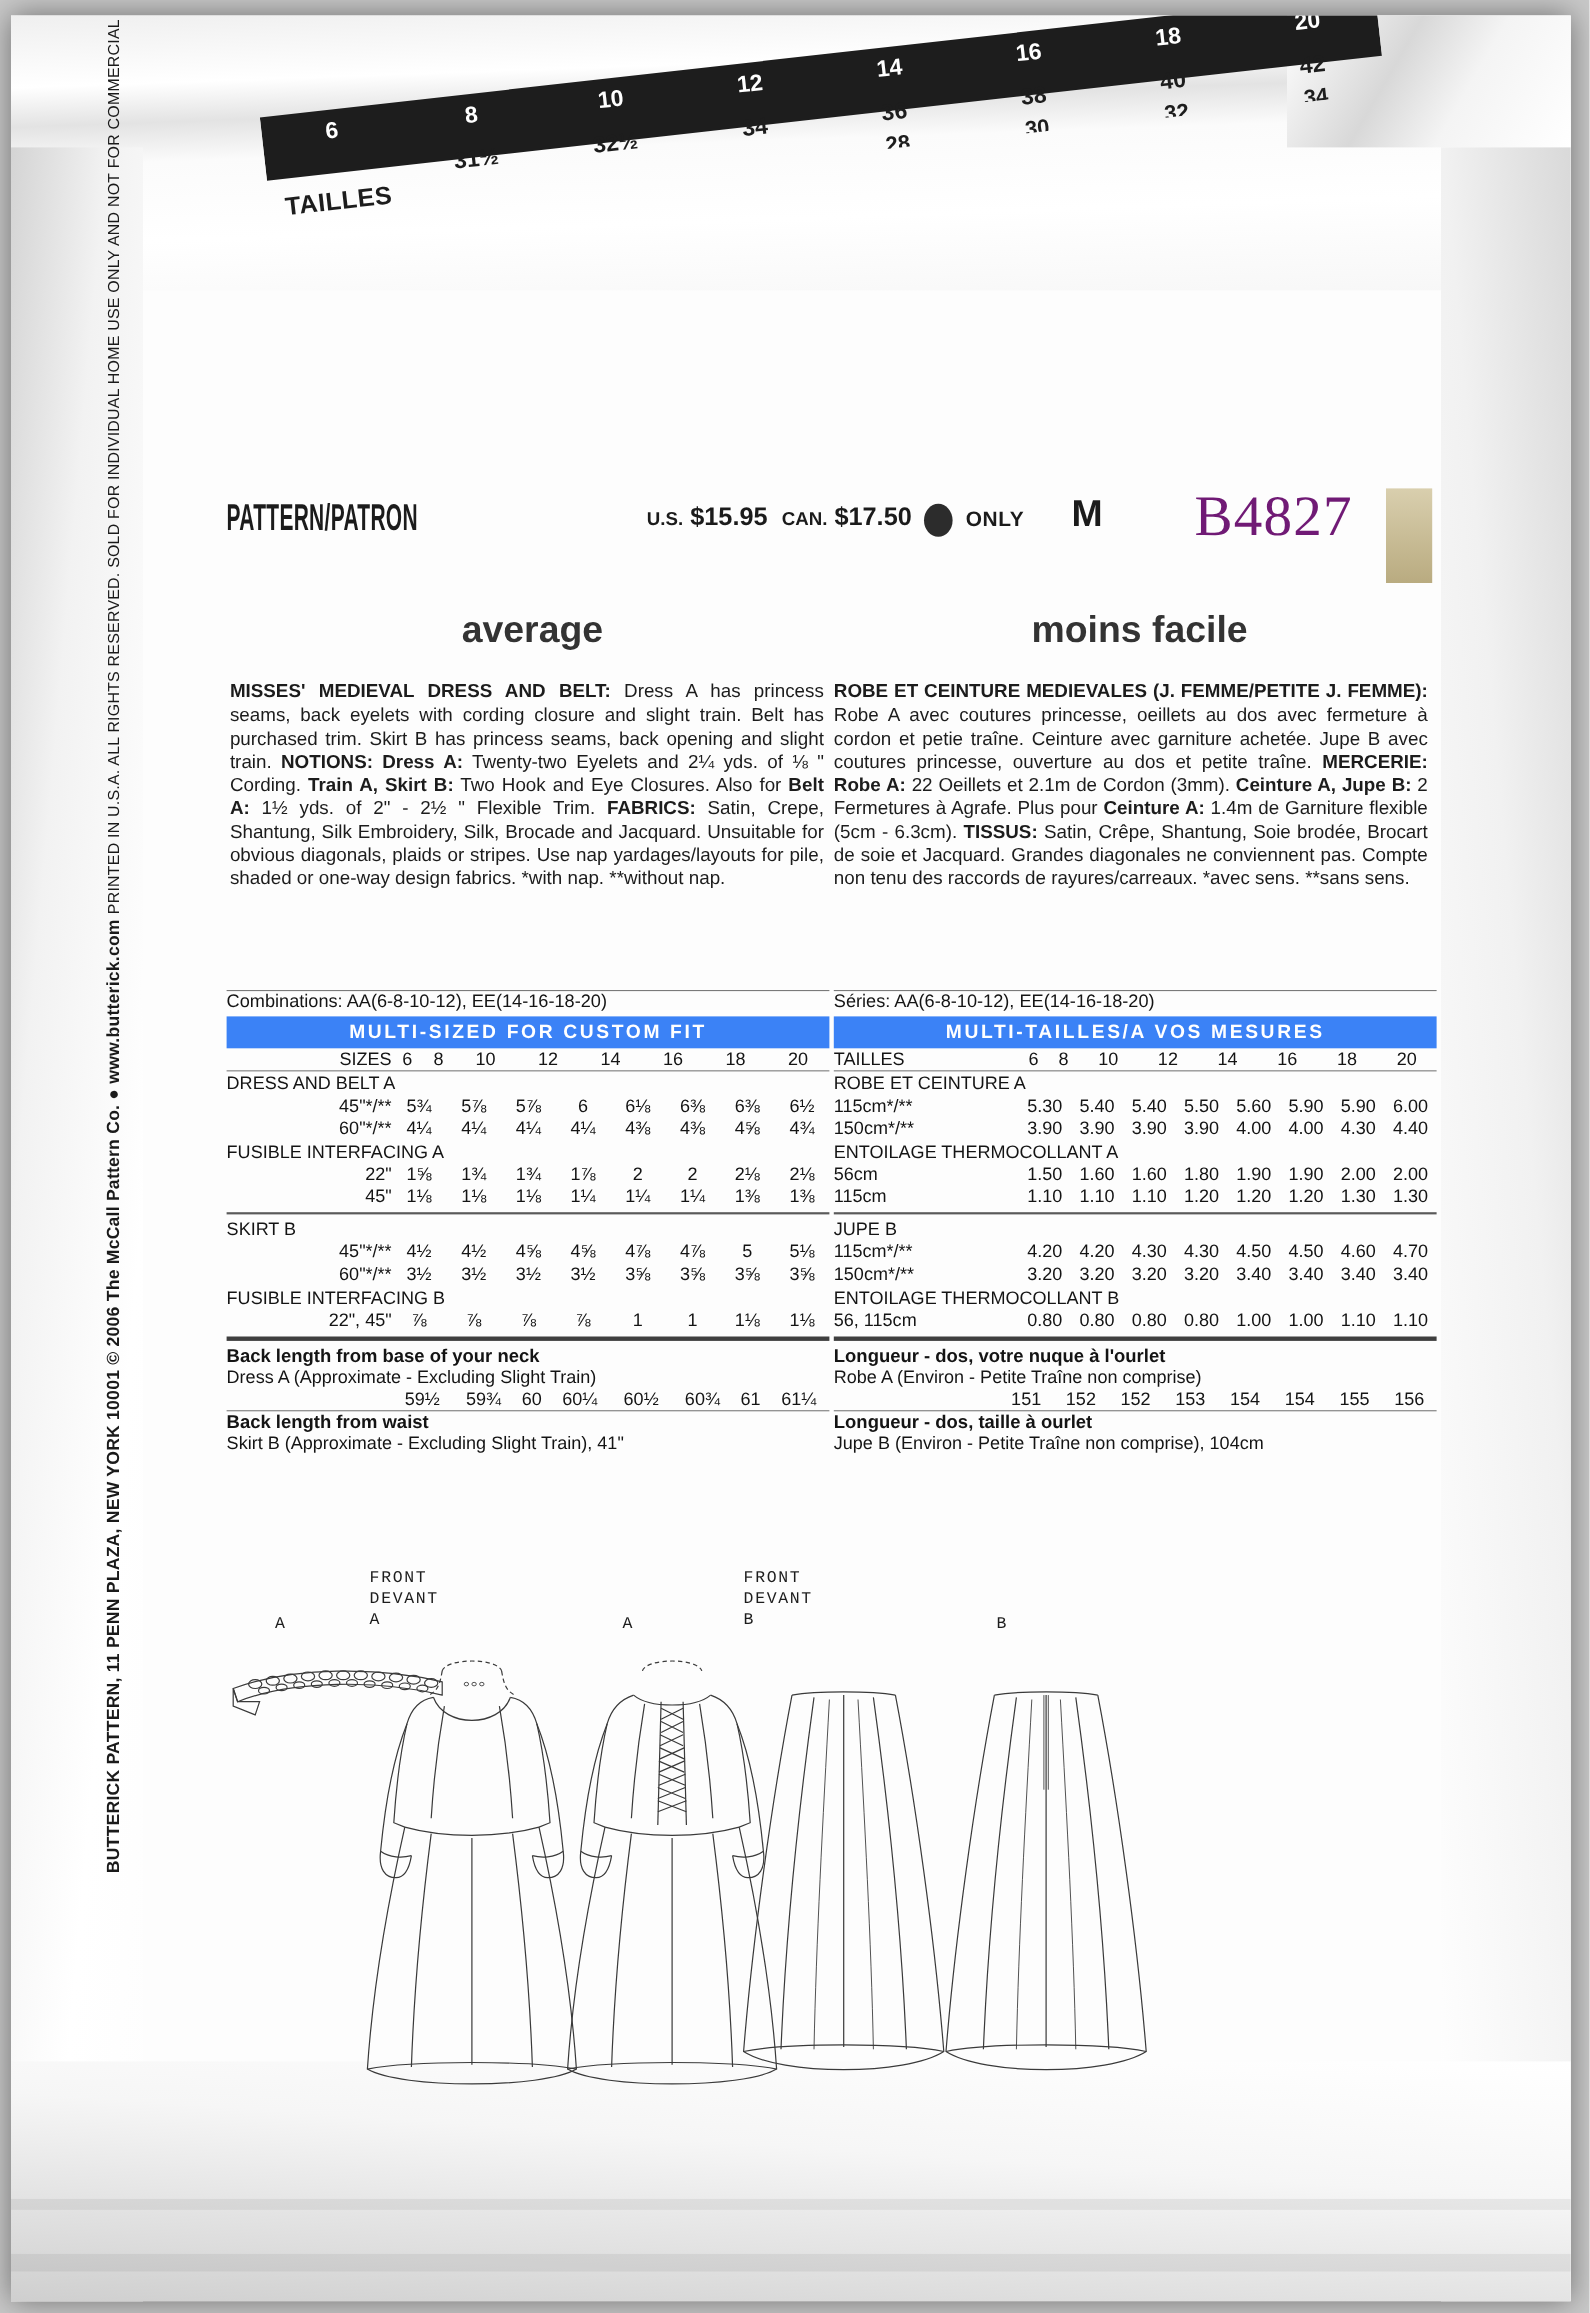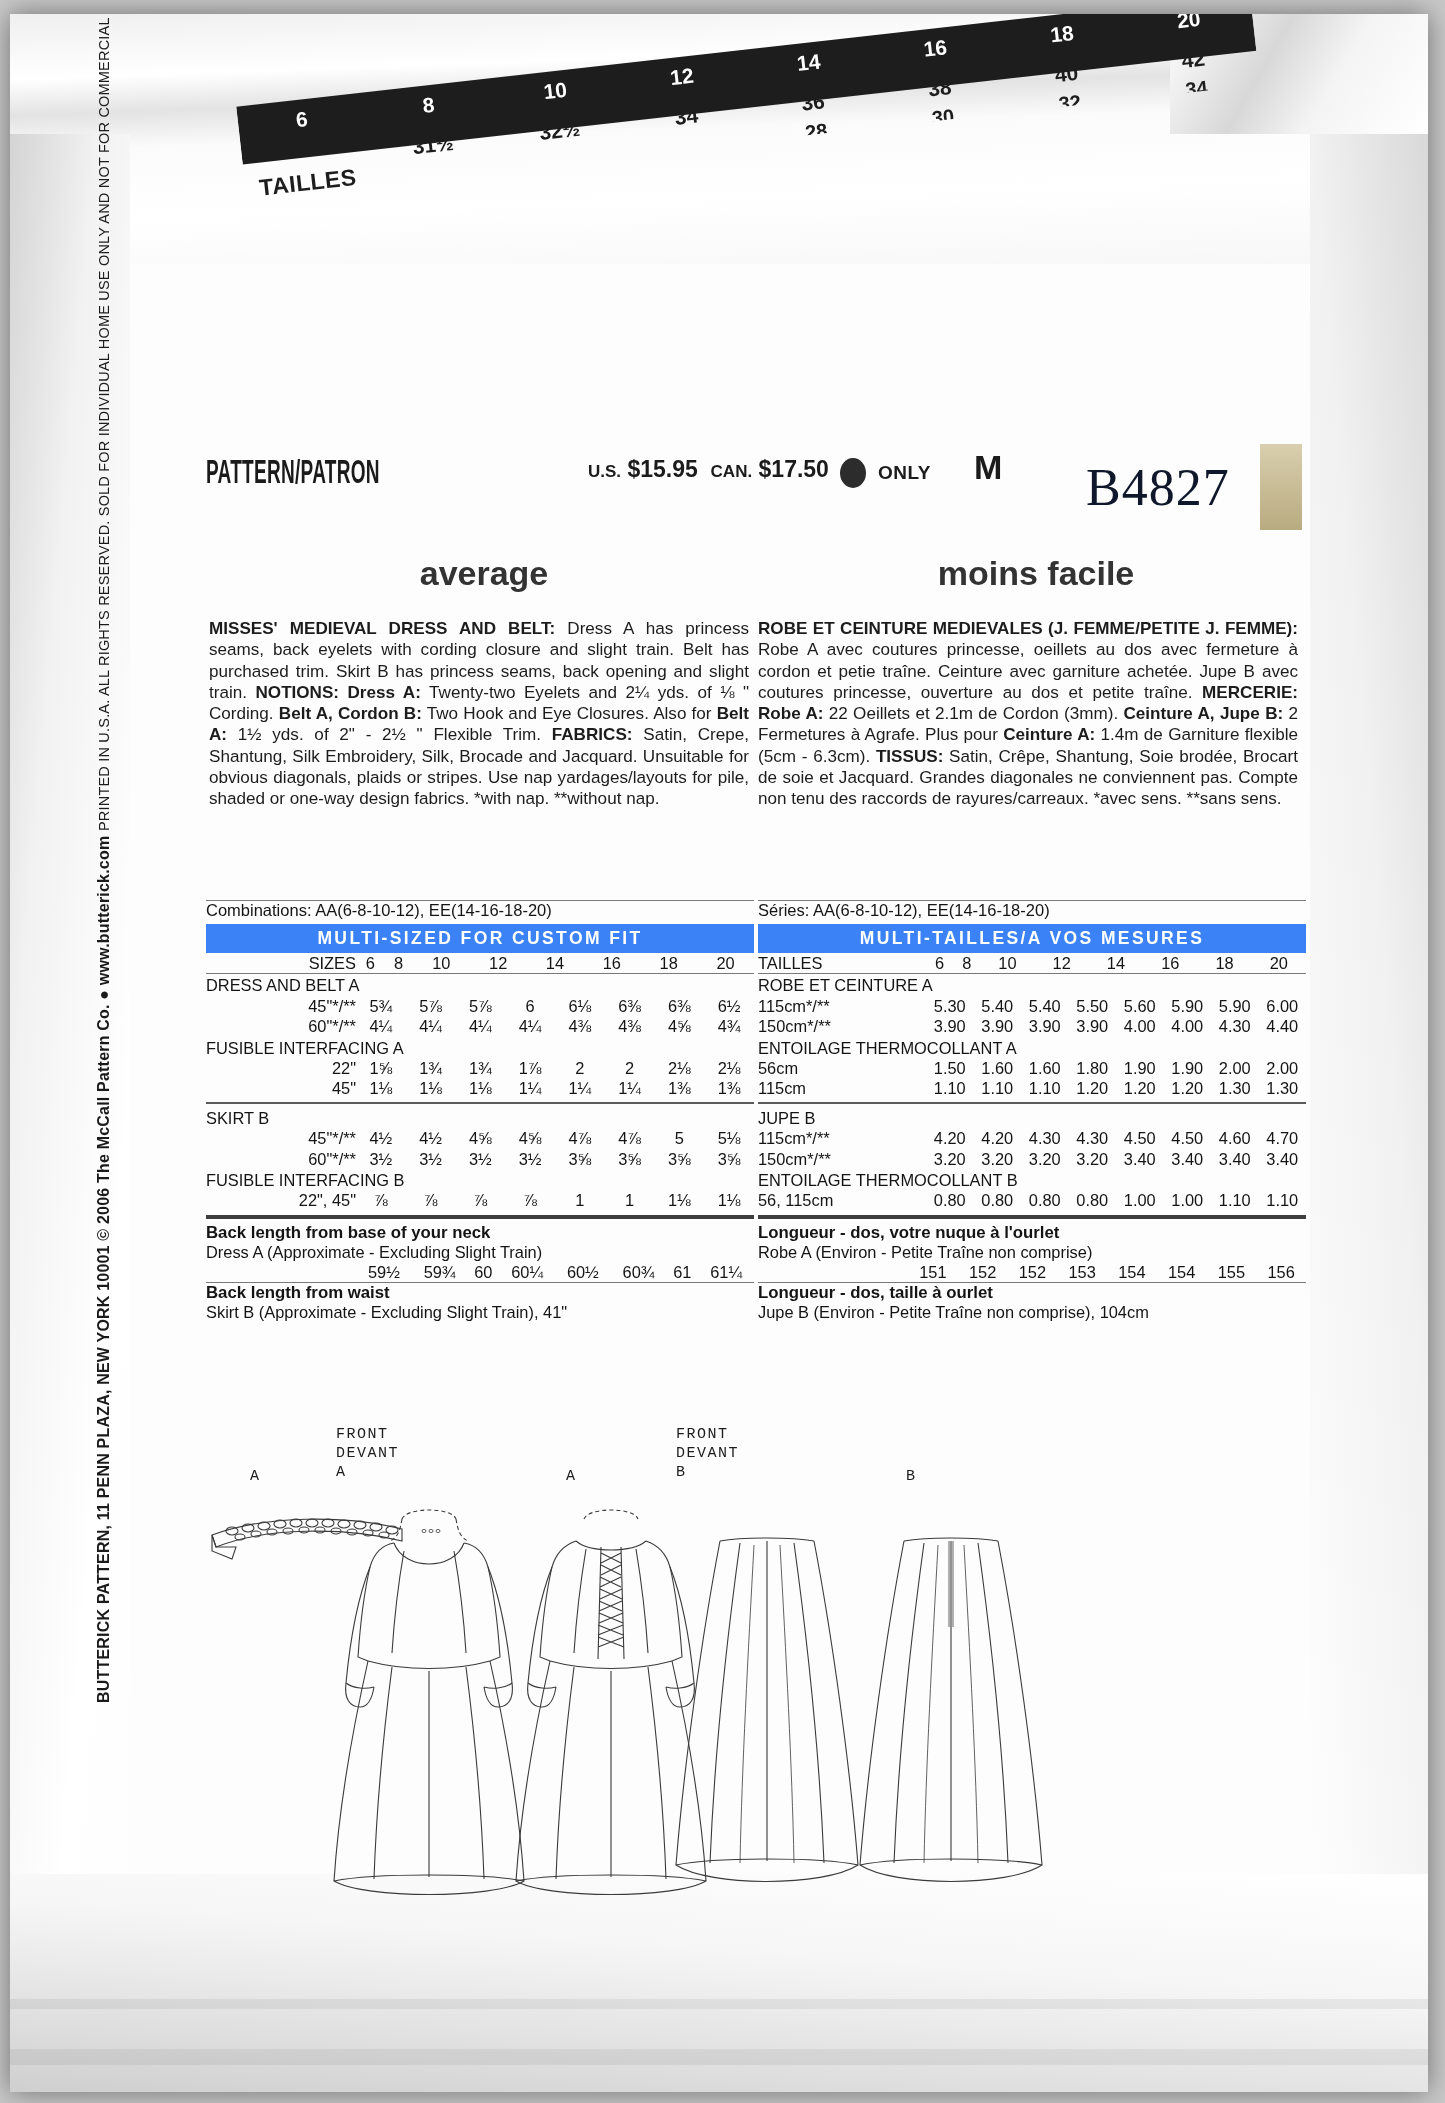--- a/index.html
+++ b/index.html
@@ -54,21 +54,21 @@
   #header{position:absolute;left:196px;top:424px;width:1090px;height:74px;}
   #pattern-patron{position:absolute;left:0;top:14px;font-size:34px;font-weight:700;
     letter-spacing:.5px;transform:scaleX(.56);transform-origin:left center;
     font-family:"Liberation Sans", sans-serif;color:#1b1b1b;white-space:nowrap;}
   #price-block{position:absolute;left:382px;top:18px;font-size:23px;font-weight:700;color:#1b1b1b;
     white-space:nowrap;}
   #price-block .sm{font-size:17px;}
   #color-dot{position:absolute;left:634px;top:20px;width:26px;height:30px;border-radius:50%;background:#2c2c2c;}
   #color-name{position:absolute;left:672px;top:24px;font-size:19px;font-weight:700;color:#1b1b1b;letter-spacing:.5px;}
   #size-letter{position:absolute;left:768px;top:10px;font-size:34px;font-weight:700;color:#1b1b1b;}
-  #pattern-number{position:absolute;left:880px;top:20px;font-size:52px;color:#0f172a;
+  #pattern-number{position:absolute;left:880px;top:2px;font-size:52px;color:#701a75;
     font-family:"Liberation Serif", serif;letter-spacing:1px;}
 
   
   #diff-en{position:absolute;left:196px;top:540px;width:556px;text-align:center;
     font-size:34px;font-weight:700;color:#333;}
   #diff-fr{position:absolute;left:748px;top:540px;width:556px;text-align:center;
     font-size:34px;font-weight:700;color:#333;}
 
   
   .desc{position:absolute;width:540px;font-size:17.1px;line-height:21.3px;
@@ -181,21 +181,21 @@
     <div id="color-name">ONLY</div>
     <div id="size-letter">M</div>
     <div id="pattern-number">B4827</div>
   </div>
 
   <div id="diff-en">average</div>
   <div id="diff-fr">moins facile</div>
 
   <div class="desc" id="desc-en">
     <span><b>MISSES' MEDIEVAL DRESS AND BELT:</b><span> Dress A has princess seams, back eyelets with cording closure and slight train. Belt has purchased trim. Skirt B has princess seams, back opening and slight train.</span></span>
-    <span><b>NOTIONS: Dress A:</b><span> Twenty-two Eyelets and 2¼ yds. of ⅛ " Cording. </span><b>Belt A, Cordon B:</b><span> Two Hook and Eye Closures. Also for </span><b>Belt A:</b><span> 1½ yds. of 2" - 2½ " Flexible Trim.</span></span>
+    <span><b>NOTIONS: Dress A:</b><span> Twenty-two Eyelets and 2¼ yds. of ⅛ " Cording. </span><b>Train A, Skirt B:</b><span> Two Hook and Eye Closures. Also for </span><b>Belt A:</b><span> 1½ yds. of 2" - 2½ " Flexible Trim.</span></span>
     <span><b>FABRICS:</b><span> Satin, Crepe, Shantung, Silk Embroidery, Silk, Brocade and Jacquard. Unsuitable for obvious diagonals, plaids or stripes. Use nap yardages/layouts for pile, shaded or one-way design fabrics. *with nap. **without nap.</span></span>
   </div>
 
   <div class="desc" id="desc-fr">
     <span><b>ROBE ET CEINTURE MEDIEVALES (J. FEMME/PETITE J. FEMME):</b><span> Robe A avec coutures princesse, oeillets au dos avec fermeture à cordon et petie traîne. Ceinture avec garniture achetée. Jupe B avec coutures princesse, ouverture au dos et petite traîne.</span></span>
     <span><b>MERCERIE: Robe A:</b><span> 22 Oeillets et 2.1m de Cordon (3mm). </span><b>Ceinture A, Jupe B:</b><span> 2 Fermetures à Agrafe. Plus pour </span><b>Ceinture A:</b><span> 1.4m de Garniture flexible (5cm - 6.3cm).</span></span>
     <span><b>TISSUS:</b><span> Satin, Crêpe, Shantung, Soie brodée, Brocart de soie et Jacquard. Grandes diagonales ne conviennent pas. Compte non tenu des raccords de rayures/carreaux. *avec sens. **sans sens.</span></span>
   </div>
 
   <div class="tblwrap" id="tbl-en">

